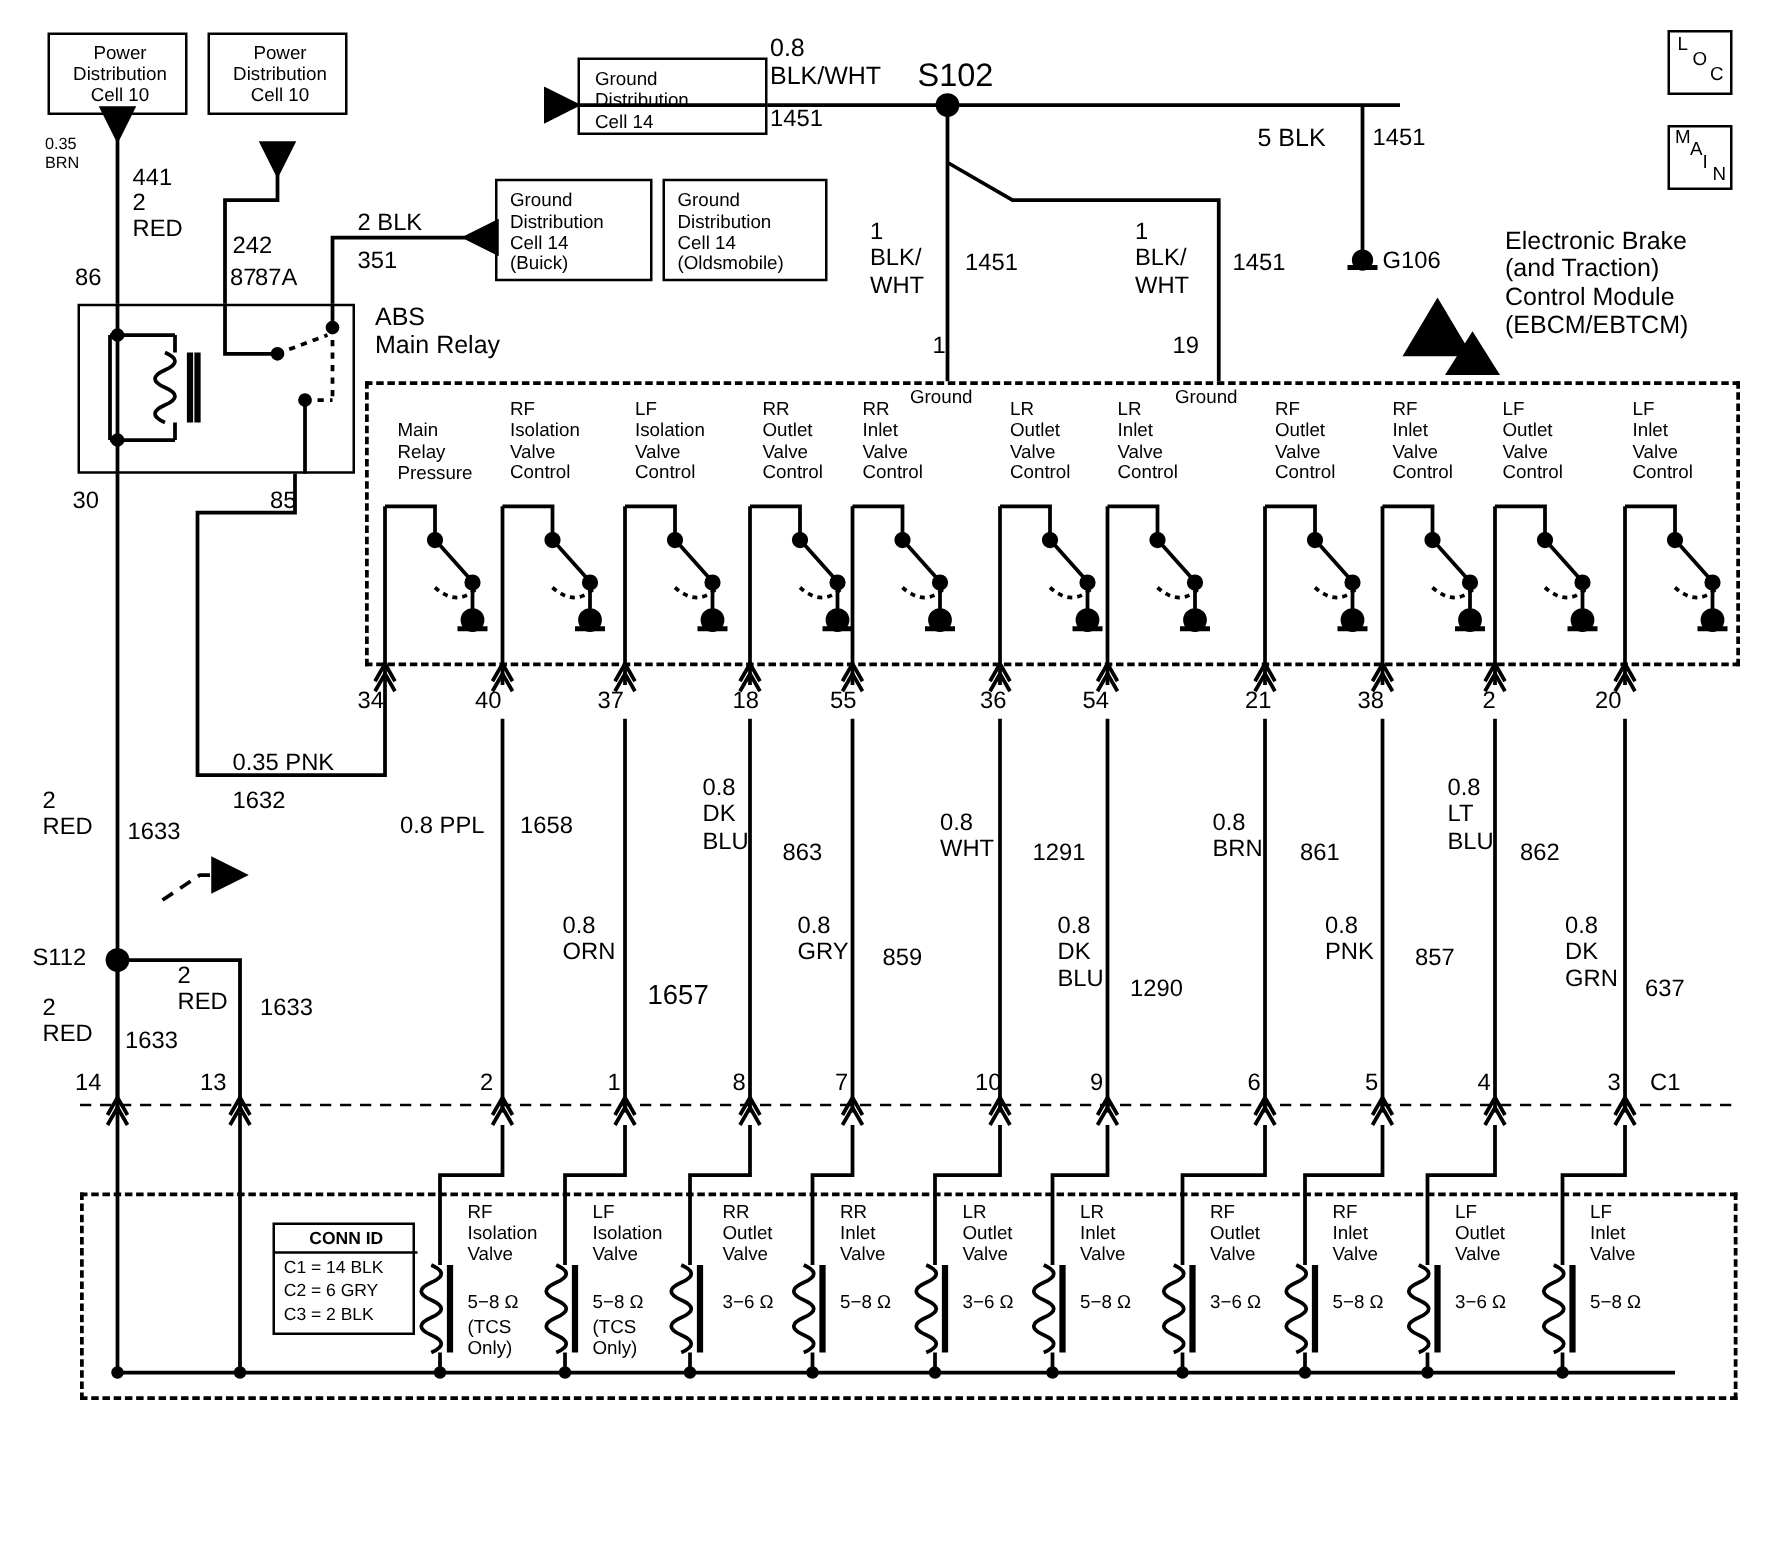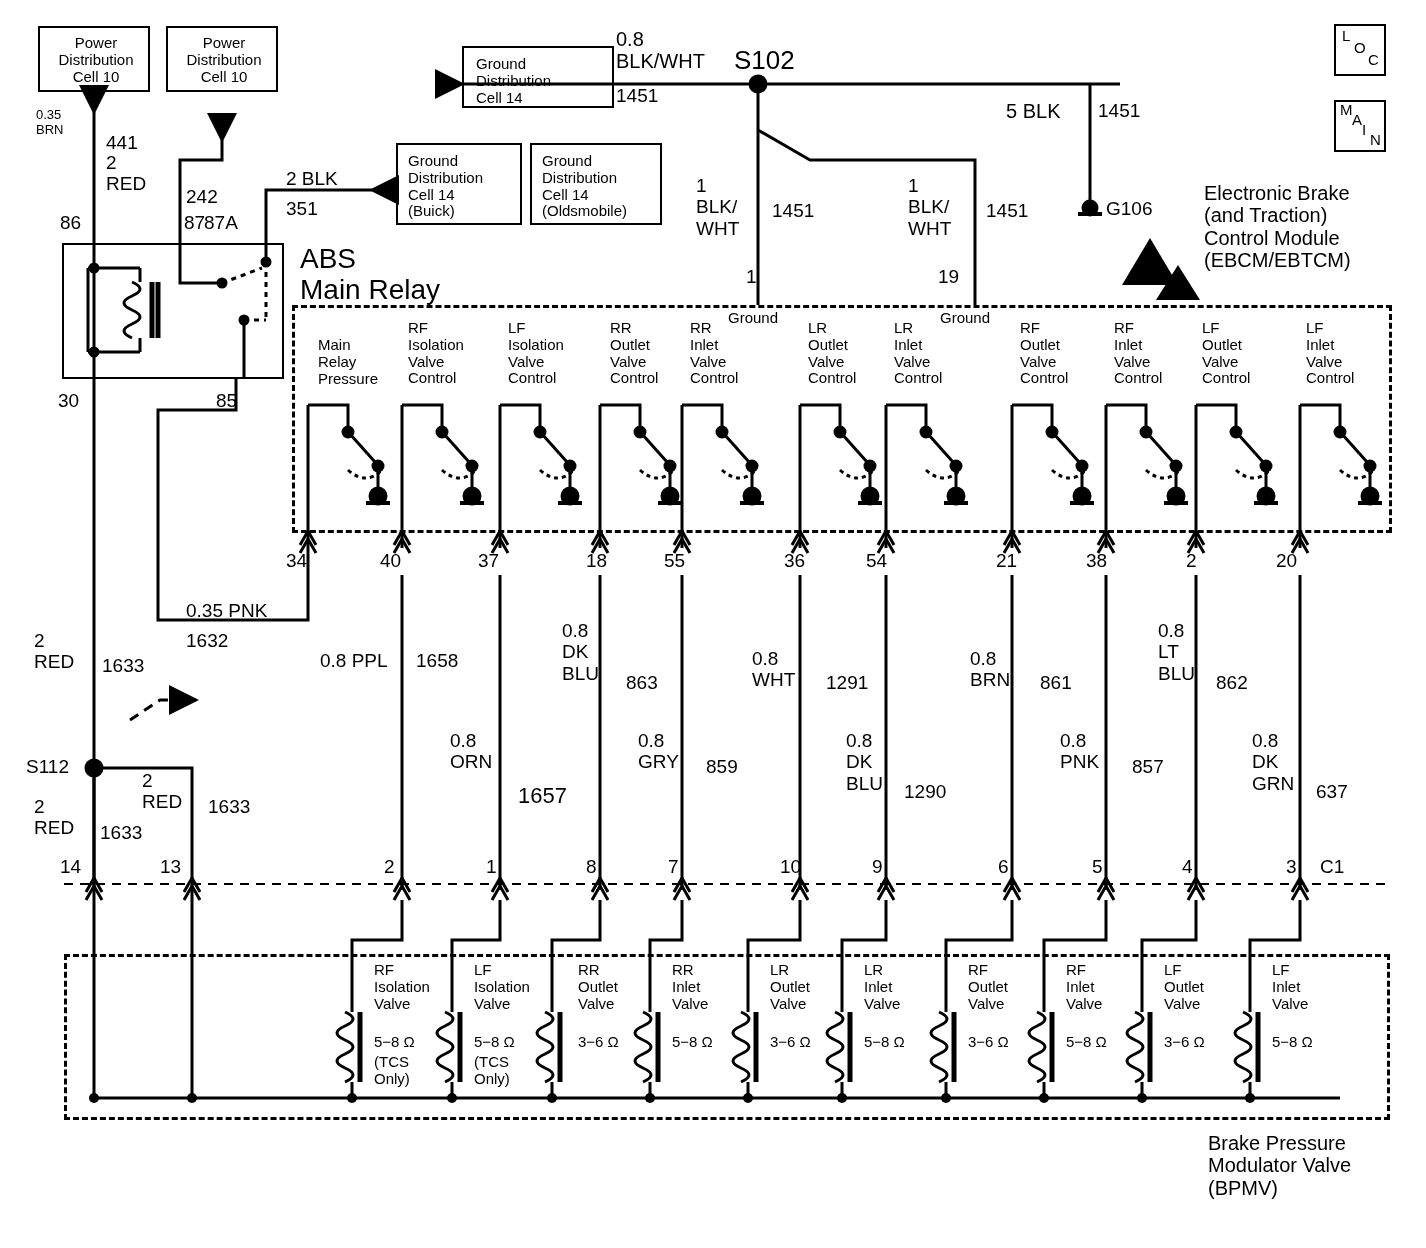--- a/index.html
+++ b/index.html
@@ -55,20 +55,26 @@
     <div class="lbl" style="left:26px;top:20px;font-size:15px;">I</div>
     <div class="lbl" style="left:34px;top:30px;font-size:15px;">N</div>
   </div>
 
   <div class="box" style="left:62px;top:243px;width:222px;height:136px;"></div>
 
   <div class="dashbox" style="left:292px;top:305px;width:1100px;height:228px;"></div>
 
   <div class="dashbox" style="left:64px;top:954px;width:1326px;height:166px;"></div>
 
+  <div class="box" style="left:218px;top:978px;width:114px;height:90px;">
+    <div class="lbl ctr" style="left:0;top:3px;width:114px;font-size:14px;font-weight:bold;border-bottom:2px solid #000;padding-bottom:2px;">CONN ID</div>
+    <div class="lbl" style="left:7px;top:26px;font-size:14px;">C1 = 14 BLK</div>
+    <div class="lbl" style="left:7px;top:45px;font-size:14px;">C2 = 6 GRY</div>
+    <div class="lbl" style="left:7px;top:64px;font-size:14px;">C3 = 2 BLK</div>
+  </div>
 
   <svg class="ov" viewBox="0 0 1426 1248">
     <g stroke="#000" fill="none" stroke-width="3">
 
       <defs>
         <marker id="ar" markerWidth="12" markerHeight="12" refX="9" refY="5" orient="auto">
           <path d="M0,0 L10,5 L0,10 z" fill="#000" stroke="none"></path>
         </marker>
       </defs>
 
@@ -374,21 +380,21 @@
 RED</div>
   <div class="lbl" style="left:186px;top:186px;font-size:19px;">242</div>
   <div class="lbl" style="left:286px;top:168px;font-size:19px;">2 BLK</div>
   <div class="lbl" style="left:286px;top:198px;font-size:19px;">351</div>
 
   <div class="lbl" style="left:60px;top:212px;font-size:19px;">86</div>
   <div class="lbl" style="left:140px;top:212px;font-size:19px;margin-left:44px;">87</div>
   <div class="lbl" style="left:204px;top:212px;font-size:19px;">87A</div>
   <div class="lbl" style="left:58px;top:390px;font-size:19px;">30</div>
   <div class="lbl" style="left:216px;top:390px;font-size:19px;">85</div>
-  <div class="lbl" style="left:300px;top:243px;font-size:28px;">ABS
+  <div class="lbl" style="left:300px;top:243px;font-size:20px;">ABS
 Main Relay</div>
 
   <div class="lbl" style="left:616px;top:28px;font-size:20px;">0.8
 BLK/WHT</div>
   <div class="lbl" style="left:616px;top:85px;font-size:19px;">1451</div>
   <div class="lbl" style="left:734px;top:46px;font-size:26px;">S102</div>
   <div class="lbl" style="left:1006px;top:100px;font-size:20px;">5 BLK</div>
   <div class="lbl" style="left:1098px;top:100px;font-size:19px;">1451</div>
   <div class="lbl" style="left:696px;top:175px;font-size:19px;">1
 BLK/
@@ -595,17 +601,14 @@
   <div class="lbl" style="left:1164px;top:962px;font-size:15px;">LF
 Outlet
 Valve</div>
   <div class="lbl" style="left:1164px;top:1034px;font-size:15px;">3−6 Ω</div>
 
   <div class="lbl" style="left:1272px;top:962px;font-size:15px;">LF
 Inlet
 Valve</div>
   <div class="lbl" style="left:1272px;top:1034px;font-size:15px;">5−8 Ω</div>
 
-  <div class="lbl" style="left:1208px;top:1132px;font-size:20px;">Brake Pressure
-Modulator Valve
-(BPMV)</div>
 
 </div>
 
 </body></html>

